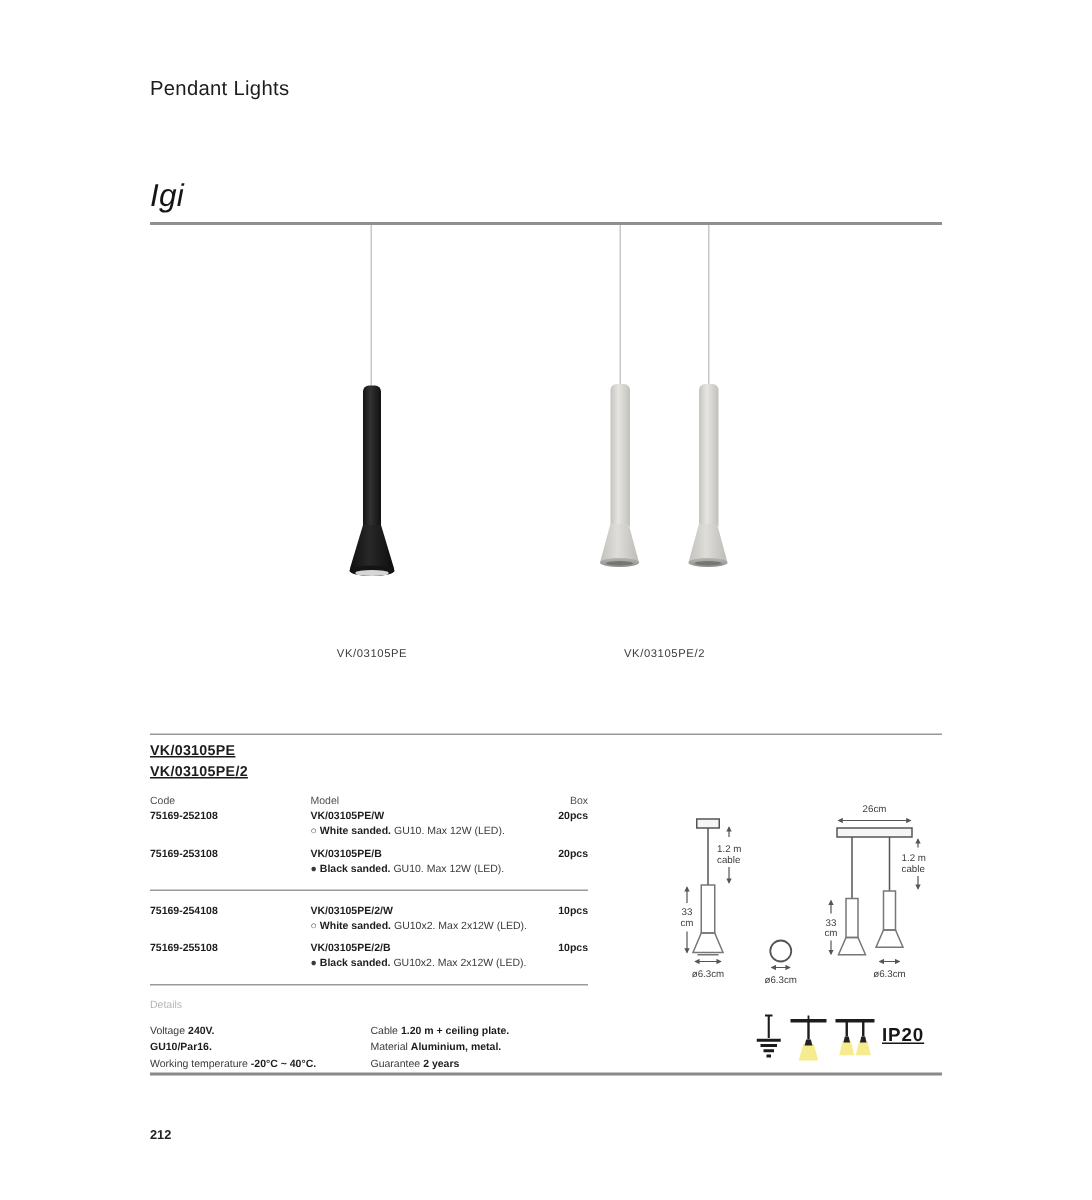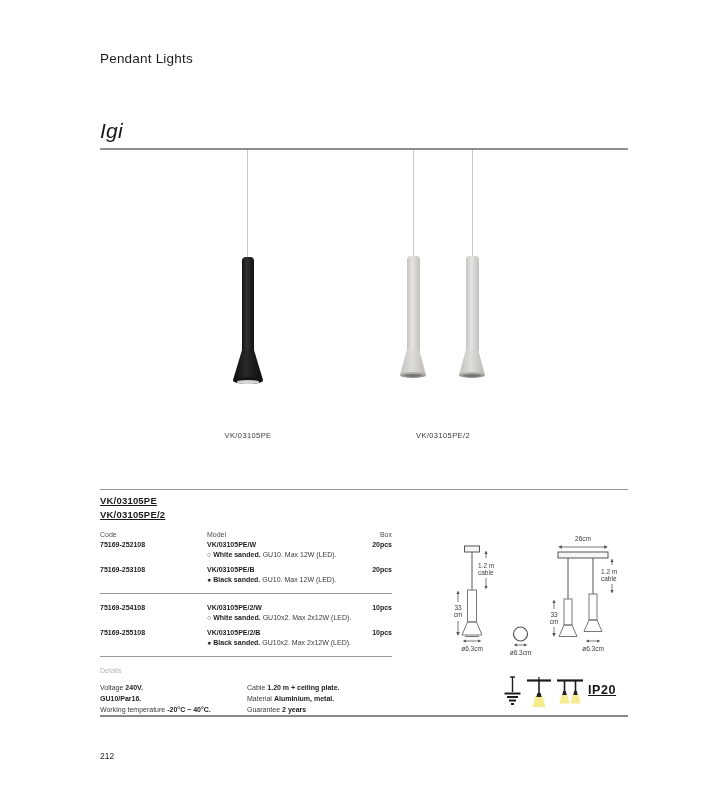--- a/index.html
+++ b/index.html
@@ -56,21 +56,21 @@
   .dcol.left { width:147px; }
   .dline .k:not(:empty) { margin-right:2px; }
   .dline b { color:#1c1c1c; }
 
   
   .drawings { position:absolute; left:438px; top:528px; }
   .drawings text { font-family:"Liberation Sans", sans-serif; font-size:6.5px; fill:#3c3c3c; }
   .icons { position:absolute; left:497px; top:670px; }
   .ip-badge { position:absolute; left:588px; top:683px; font-size:12.5px; font-weight:bold;
     color:#161616; letter-spacing:0.6px;text-decoration:underline; }
-  .page-number { position:absolute; left:100px; top:751px; font-size:8.5px; font-weight:normal; color:#222; }
+  .page-number { position:absolute; left:100px; top:751px; font-size:8.5px; font-weight:bold; color:#222; }
 </style>
 </head>
 <body>
 
 <div id="page">
 
   <div class="category-title">Pendant Lights</div>
   <div class="family-title">Igi</div>
   <div class="rule title"></div>
 

